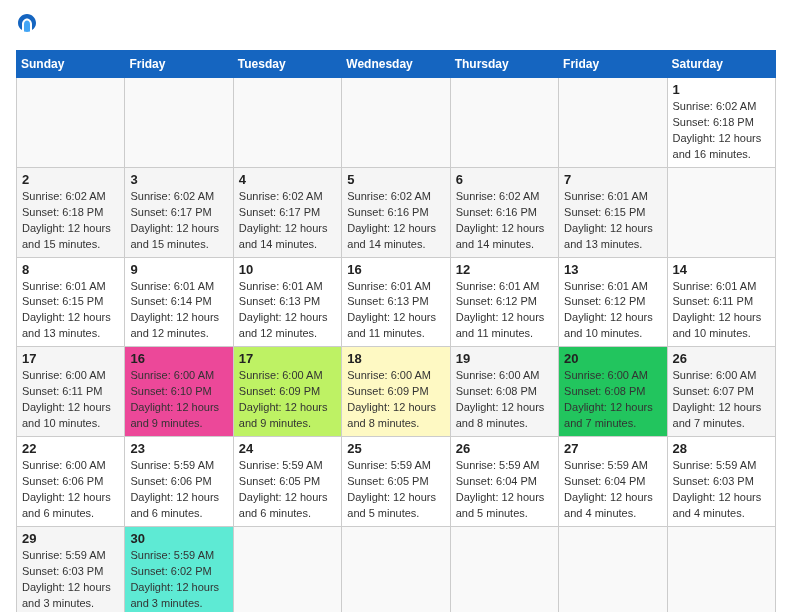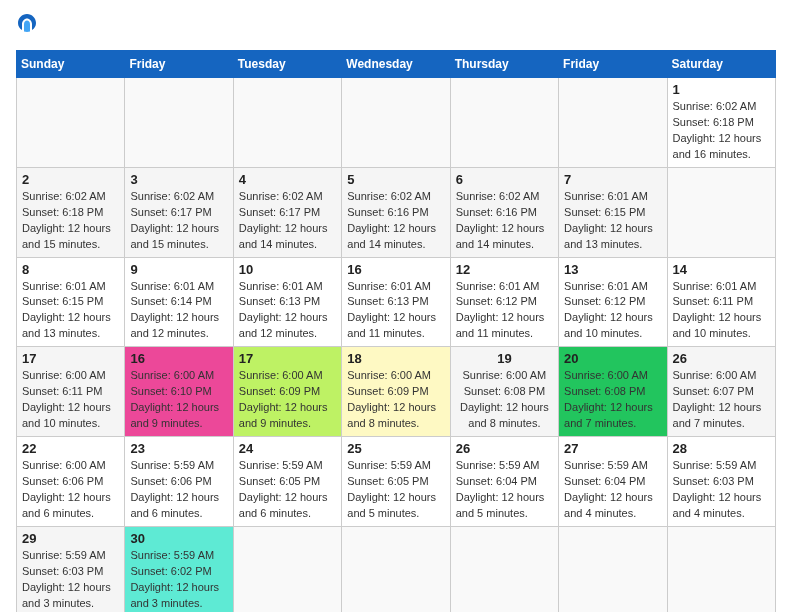--- a/index.html
+++ b/index.html
@@ -251,21 +251,21 @@
 Daylight: 12 hours
 and 9 minutes.</div>
         </td>
         <td style="background: #fef9c3;">
           <span class="day-num">18</span>
           <div class="day-info" style="white-space: pre-line;">Sunrise: 6:00 AM
 Sunset: 6:09 PM
 Daylight: 12 hours
 and 8 minutes.</div>
         </td>
-        <td style="background: rgb(245, 245, 245); text-align: center;">
+        <td style="background: rgb(245, 245, 245);">
           <span class="day-num">19</span>
           <div class="day-info" style="white-space: pre-line;">Sunrise: 6:00 AM
 Sunset: 6:08 PM
 Daylight: 12 hours
 and 8 minutes.</div>
         </td>
         <td style="background: #22c55e;">
           <span class="day-num">20</span>
           <div class="day-info" style="white-space: pre-line;">Sunrise: 6:00 AM
 Sunset: 6:08 PM

